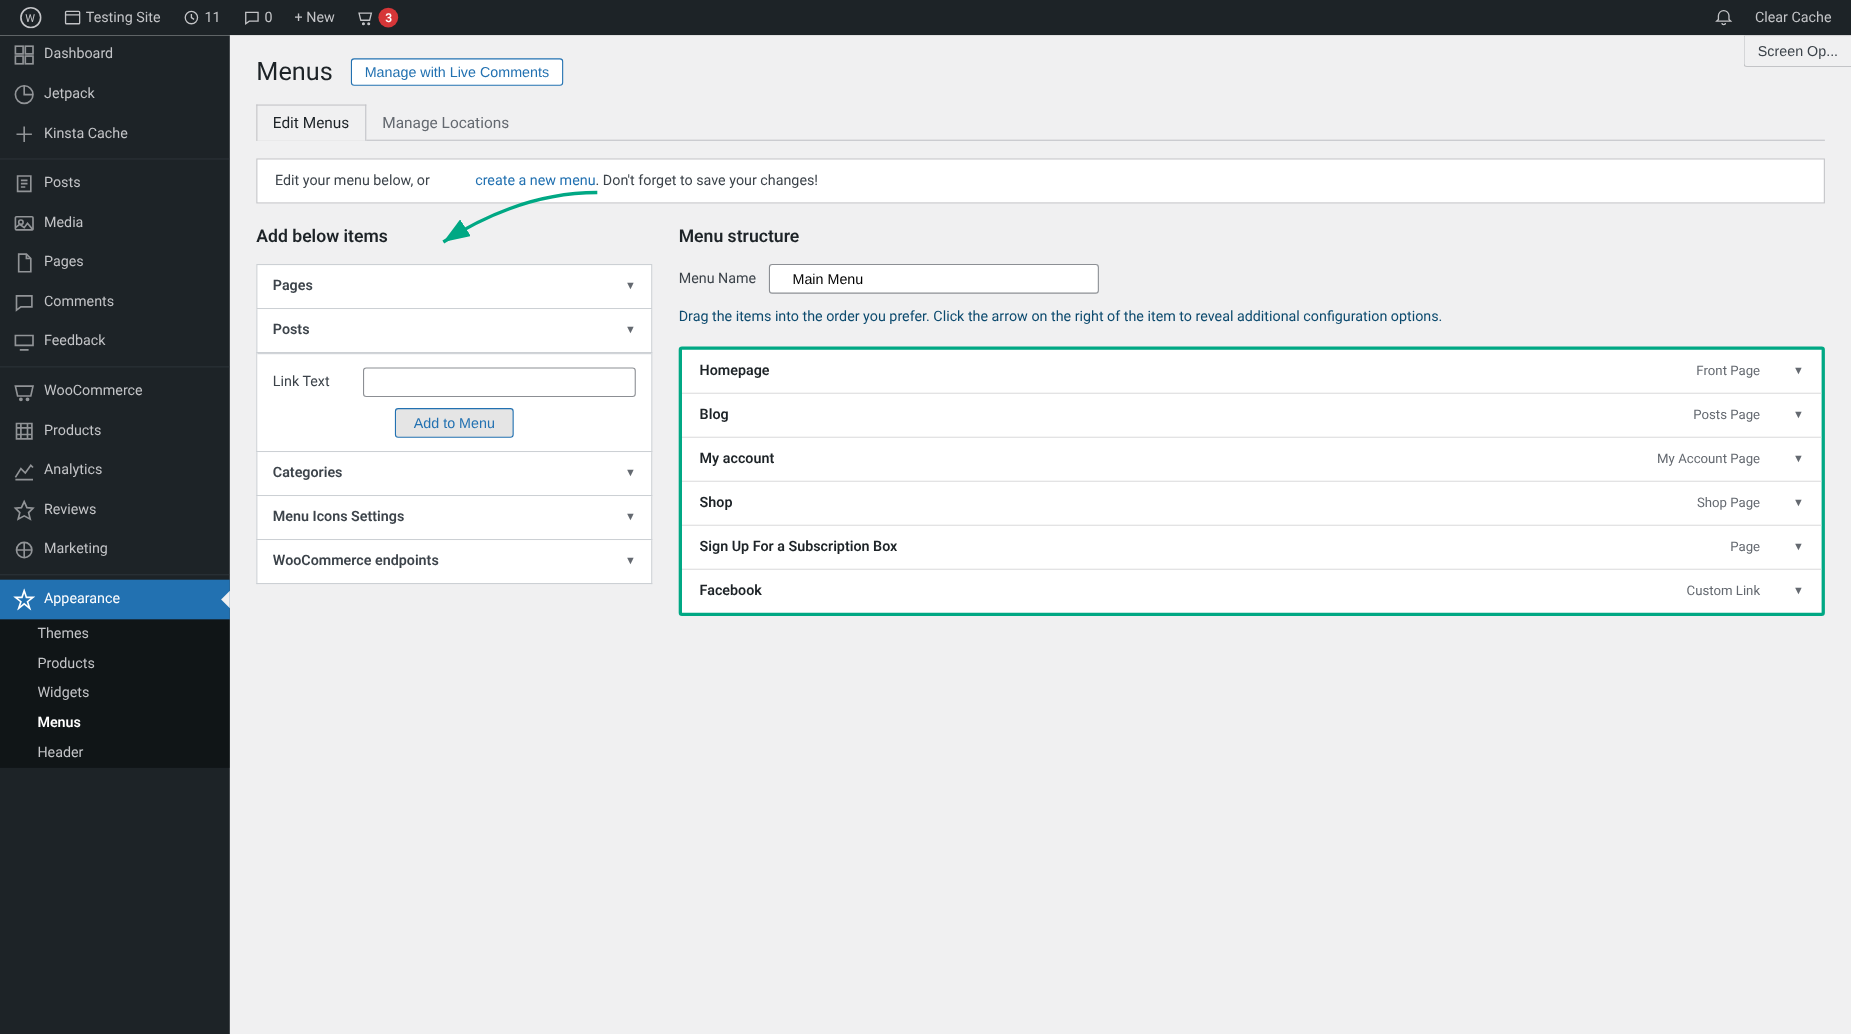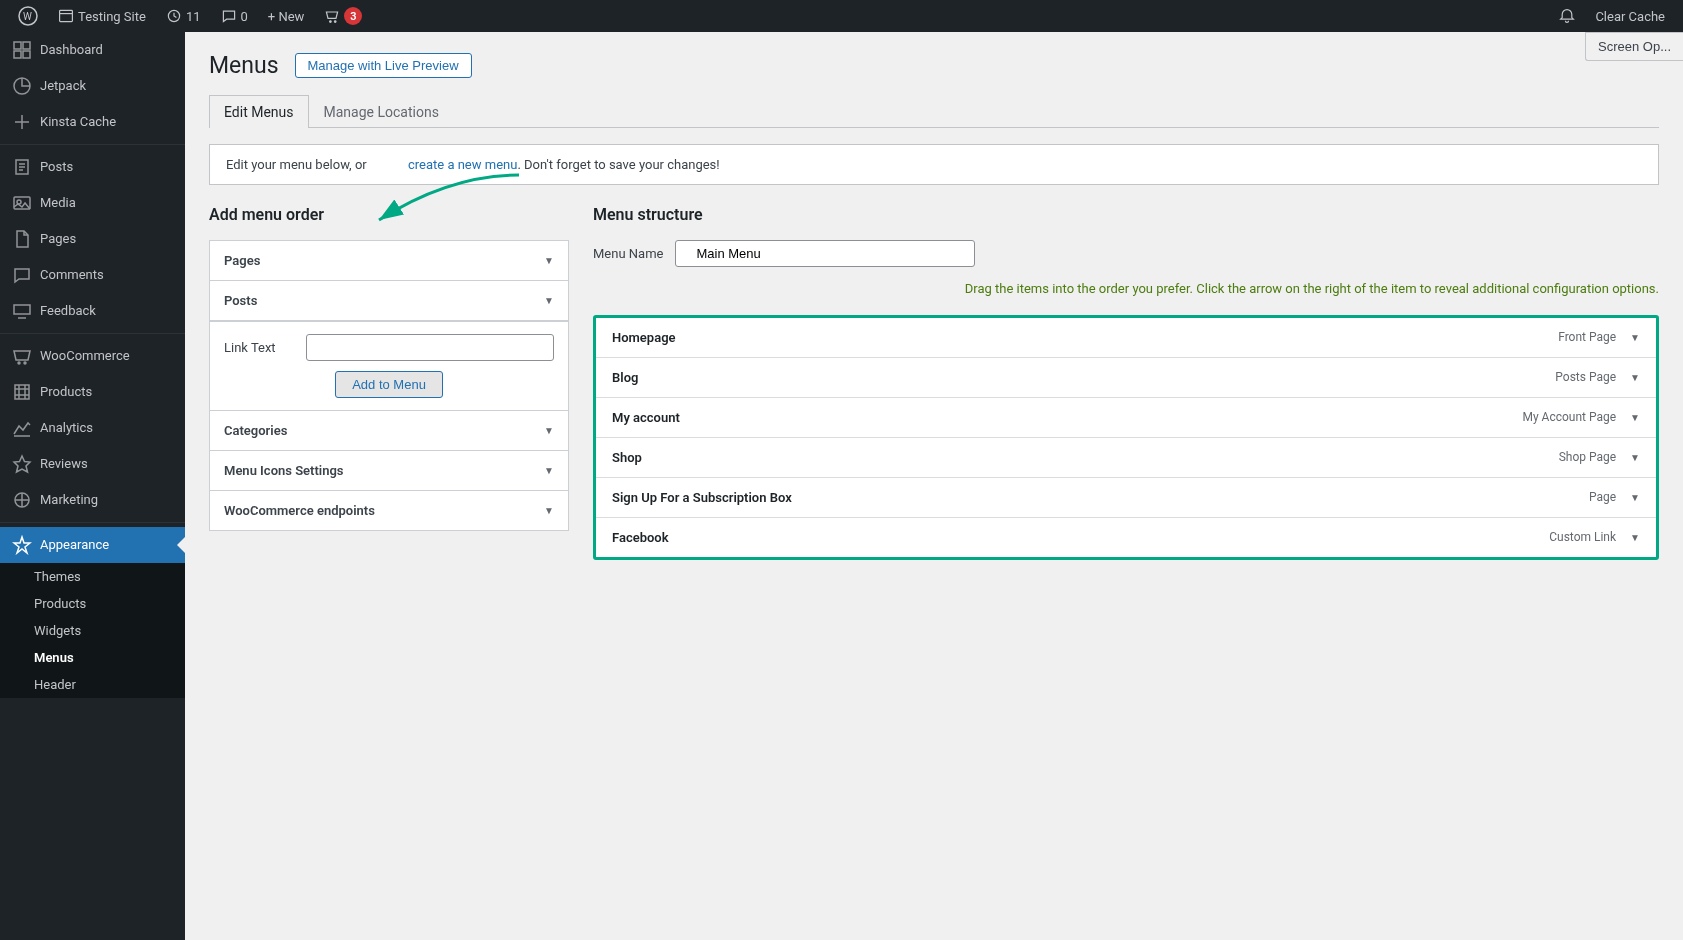--- a/index.html
+++ b/index.html
@@ -27,21 +27,21 @@
       font-size: 11px; font-weight: 600;
     }
     .admin-bar-right { margin-left: auto; display: flex; align-items: center; }
 
     
     .main-wrapper { display: flex; flex: 1; overflow: hidden; }
 
     
     .sidebar {
       background: #1d2327;
-      width: 185px;
+      width: 209px;
       flex-shrink: 0;
       overflow-y: auto;
       color: #c3c4c7;
     }
     .sidebar-item {
       display: flex; align-items: center; gap: 8px;
       padding: 8px 12px; cursor: pointer; color: #c3c4c7;
       font-size: 13px; line-height: 1.4;
     }
     .sidebar-item.active { background: #2271b1; color: #fff; }
@@ -127,39 +127,39 @@
     }
 
     
     .menu-name-row { display: flex; align-items: center; gap: 12px; margin-bottom: 12px; }
     .menu-name-label { font-size: 13px; color: #3c434a; white-space: nowrap; }
     .menu-name-input {
       border: 1px solid #8c8f94; border-radius: 3px; padding: 5px 20px;
       font-size: 13px; width: 300px;
     }
     .menu-description {
-      font-size: 13px; color: #4d7c0f; margin-bottom: 16px; line-height: 1.5; text-align: right;
+      font-size: 13px; color: #0c4a6e; margin-bottom: 16px; line-height: 1.5;
     }
 
     
     .menu-box {
       border: 3px solid #00a884;
       border-radius: 3px;
       background: #fff;
       overflow: hidden;
     }
     .menu-item {
       display: flex; align-items: center; justify-content: space-between;
       padding: 12px 16px; border-bottom: 1px solid #dcdcde;
       cursor: grab;
     }
     .menu-item:last-child { border-bottom: none; }
     .menu-item-name { font-size: 13px; font-weight: 600; color: #1d2327; }
     .menu-item-type { font-size: 12px; color: #646970; margin-right: 8px; }
-    .menu-item-right { display: flex; align-items: center; gap: 6px; }
+    .menu-item-right { display: flex; align-items: center; gap: 22px; }
     .menu-item-chevron { font-size: 10px; color: #646970; cursor: pointer; }
 
     
     .screen-options-btn {
       position: fixed; top: 32px; right: 0;
       background: #f0f0f1; border: 1px solid #c3c4c7; border-right: none;
       padding: 6px 12px; cursor: pointer; font-size: 13px; color: #3c434a;
       border-radius: 0 0 0 3px;
     }
 
@@ -354,37 +354,37 @@
       <div class="sidebar-submenu-item">
         <span>Header</span>
       </div>
     </div>
   </div>
 
   <div class="content-area">
 
     <div class="page-header">
       <h1 class="page-title">Menus</h1>
-      <button class="btn-live-preview">Manage with Live Preview</button>
+      <button class="btn-live-preview">Manage with Live Comments</button>
     </div>
 
     <div class="tabs">
       <div class="tab active">Edit Menus</div>
       <div class="tab">Manage Locations</div>
     </div>
 
     <div class="info-bar">
       <span>Edit your menu below, or </span><a href="#">create a new menu</a><span>. Don't forget to save your changes!</span>
     </div>
 
     <div class="two-col">
 
       <div class="left-col">
         <div class="section-header">
-          <span>Add menu order</span>
+          <span>Add below items</span>
           
           <svg style="position:absolute;left:120px;top:-40px;pointer-events:none;" width="200" height="70" viewBox="0 0 200 70">
             <defs>
               <marker id="arrowhead" markerWidth="8" markerHeight="6" refX="8" refY="3" orient="auto">
                 <polygon points="0 0, 8 3, 0 6" fill="#00a884"></polygon>
               </marker>
             </defs>
             <path d="M190 10 Q 120 10 50 55" stroke="#00a884" stroke-width="3" fill="none" marker-end="url(#arrowhead)"></path>
           </svg>
         </div>

